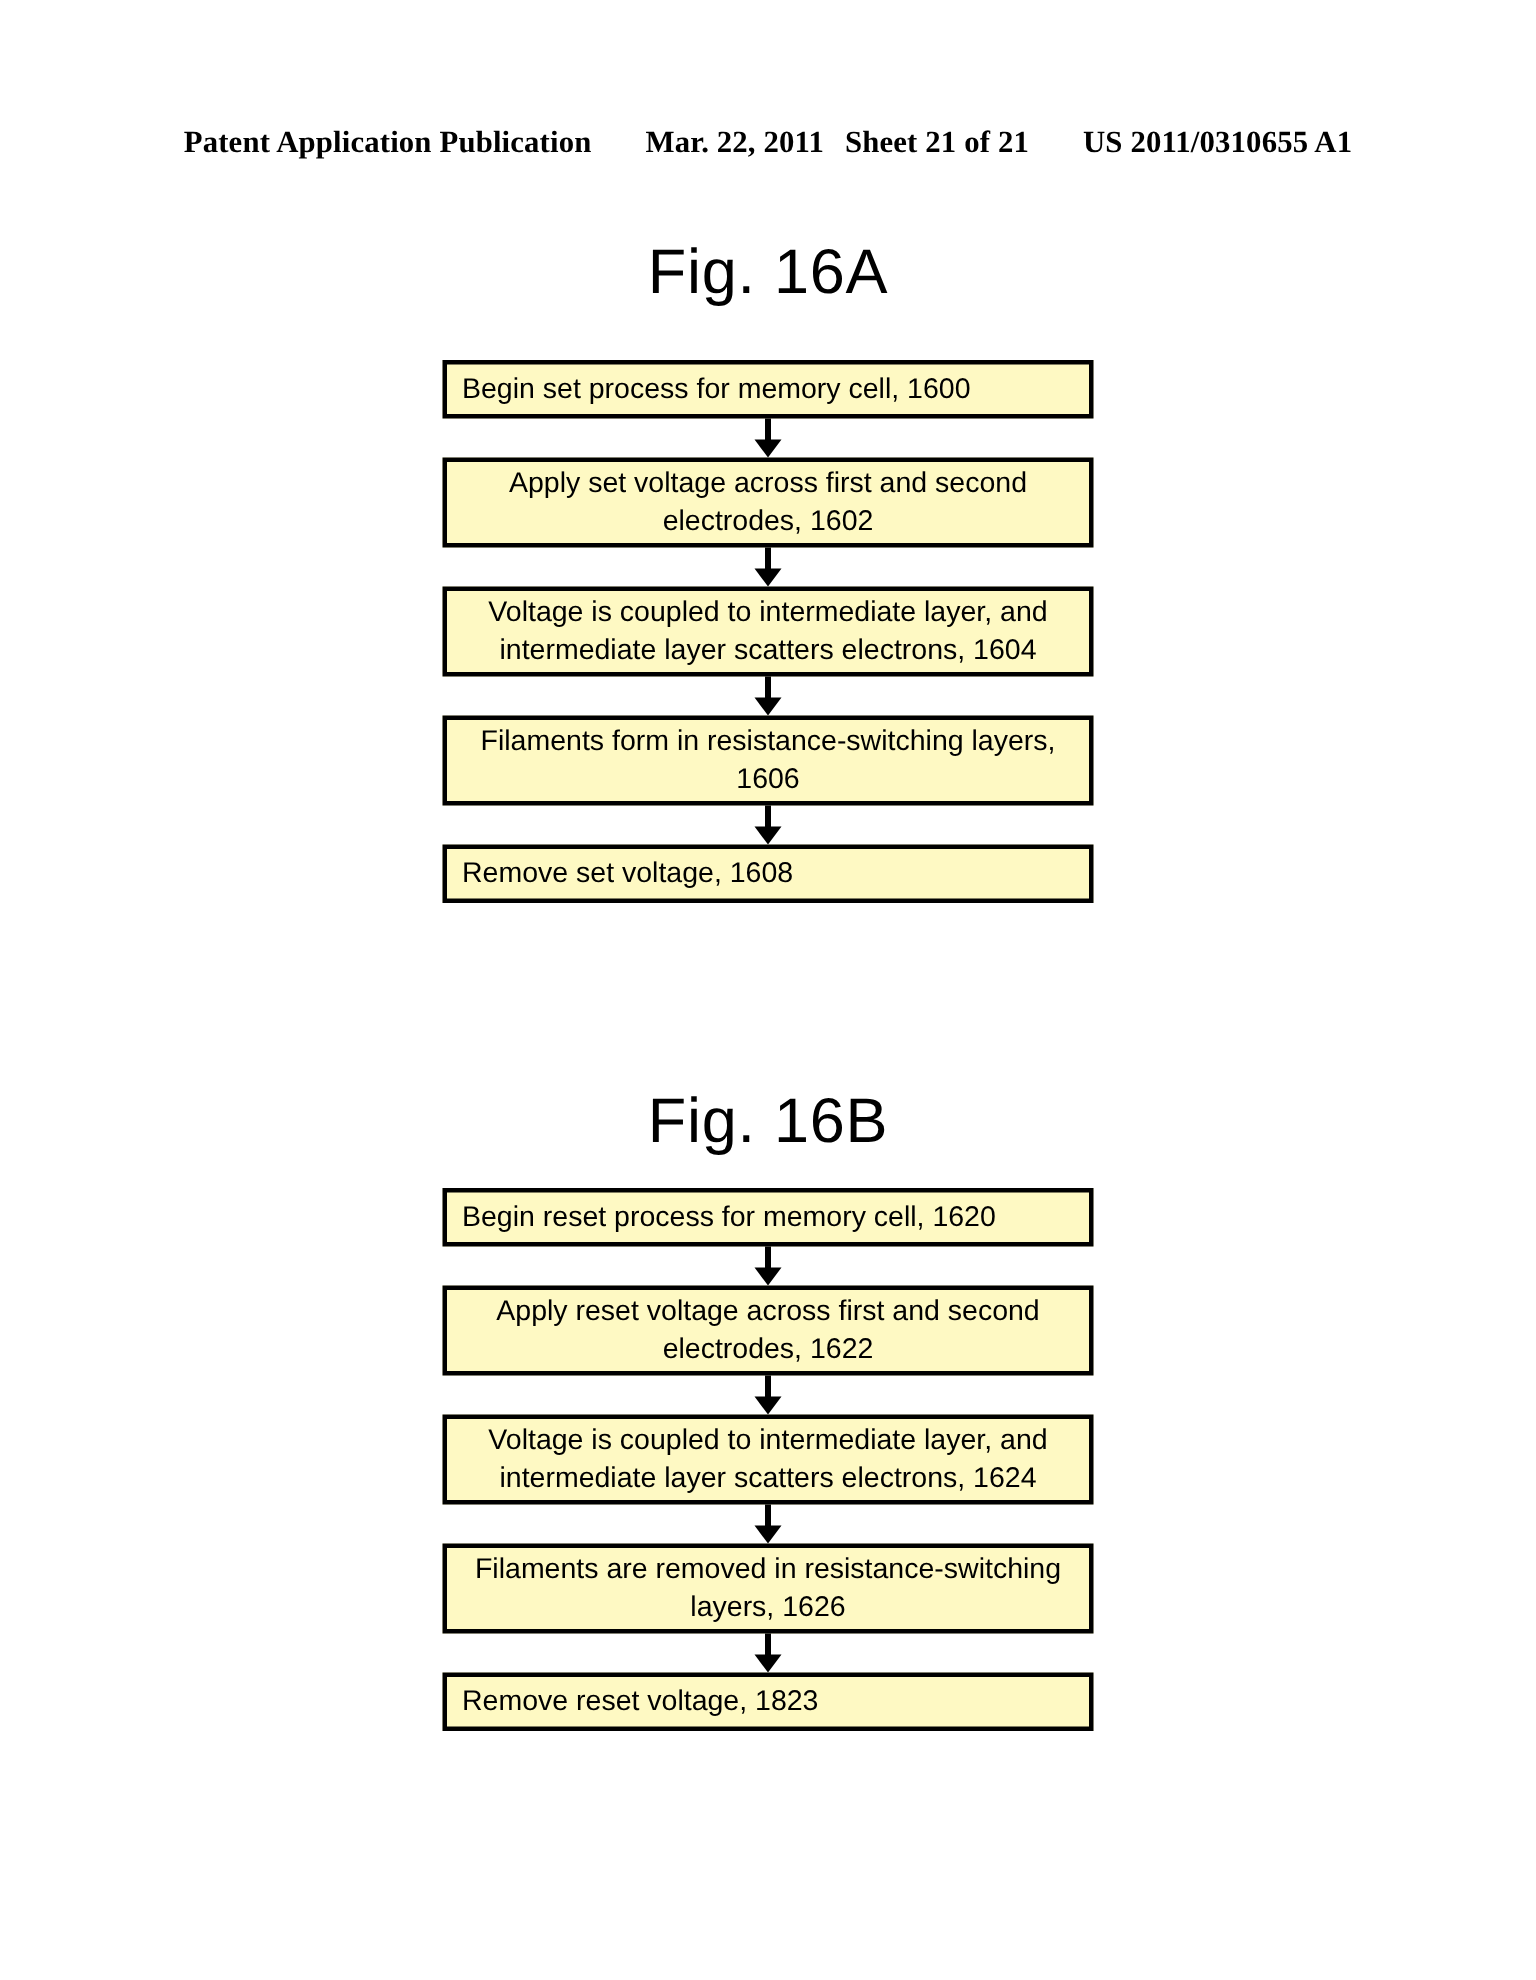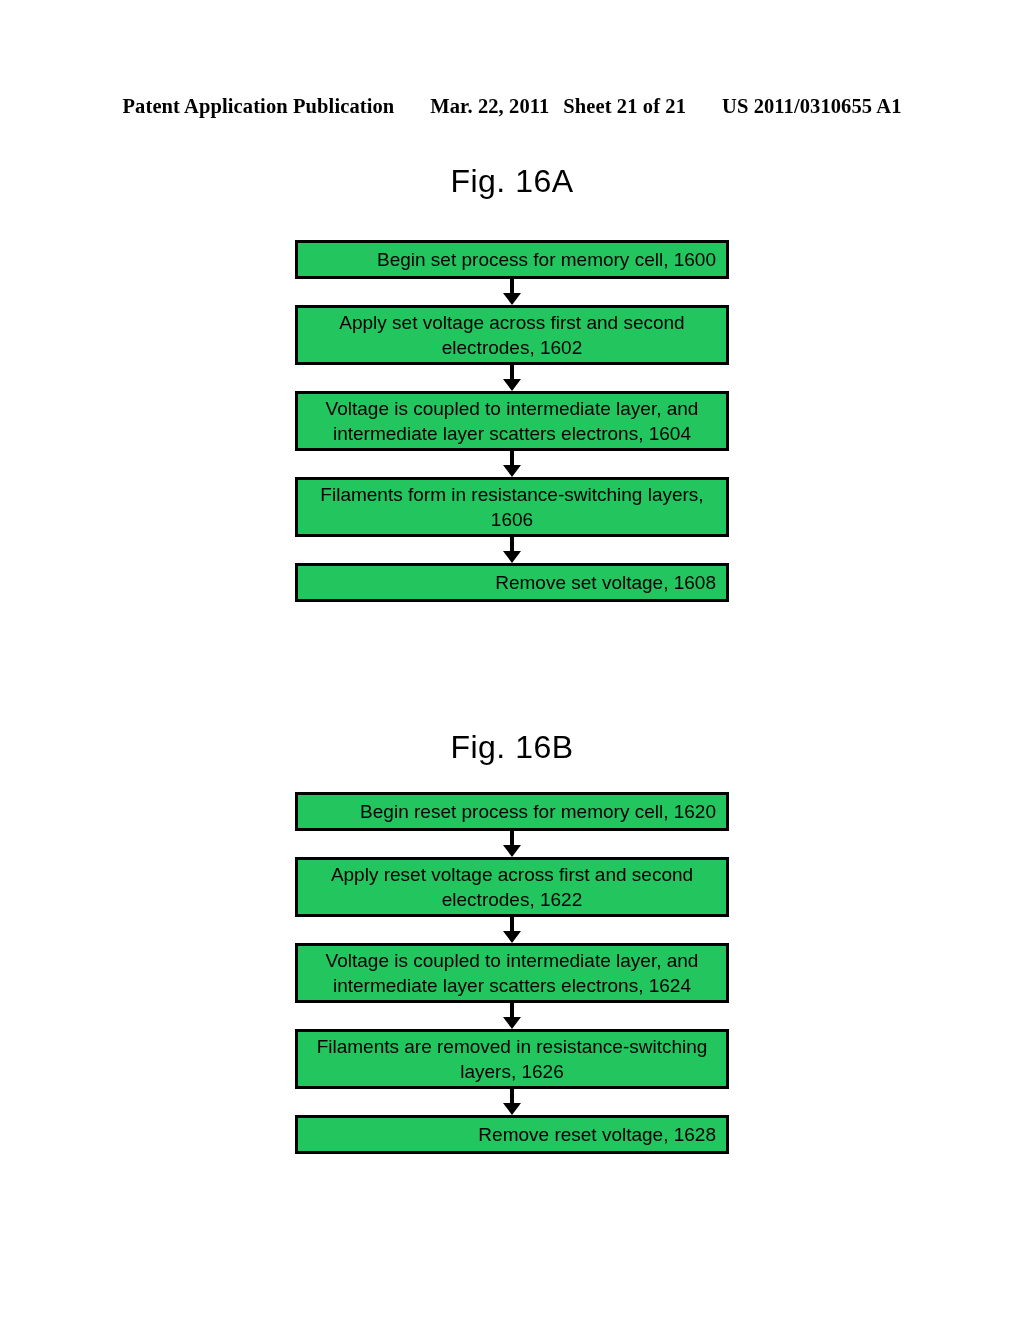--- a/index.html
+++ b/index.html
@@ -20,21 +20,21 @@
   .page {
     position: absolute;
     inset: 0;
     width: 1024px;
     height: 1320px;
   }
 
   
   .pub-header {
     position: absolute;
-    top: 95px;
+    top: 84px;
     left: 0;
     width: 1024px;
     display: flex;
     justify-content: center;
     align-items: baseline;
     font-family: "Liberation Serif", serif;
     font-weight: bold;
     font-size: 20.5px;
     letter-spacing: 0.1px;
     white-space: nowrap;
@@ -50,43 +50,43 @@
     left: 0;
     width: 1024px;
   }
   .fig-16a { top: 158px; }
   .fig-16b { top: 724px; }
 
   .fig-title {
     width: 1024px;
     text-align: center;
     font-family: "Liberation Sans", sans-serif;
-    font-size: 32px;
+    font-size: 42px;
     font-weight: 400;
     letter-spacing: 0.5px;
     line-height: 46px;
     margin: 0 0 0 0;
   }
 
   .flow {
     position: relative;
     width: 434px;
     margin: 0 auto;
   }
   .fig-16a .flow { margin-top: 36px; }
   .fig-16b .flow { margin-top: 22px; }
 
   .node {
     box-sizing: border-box;
     width: 434px;
     border: 3px solid #000000;
-    background: #22c55e;
+    background: #fef9c3;
     display: flex;
     align-items: center;
-    justify-content: flex-end;
+    justify-content: flex-start;
     text-align: center;
     font-family: "Liberation Sans", sans-serif;
     font-size: 19px;
     line-height: 25px;
     padding: 4px 10px;
   }
   .node.h1 { height: 39px; }
   .node.h2 { height: 60px; }
 
   
@@ -213,19 +213,19 @@
       <div class="node h2">
         <span>Filaments are removed in resistance-switching layers, 1626</span>
       </div>
 
       <div class="connector">
         <span class="stem"></span>
         <span class="head"></span>
       </div>
 
       <div class="node h1">
-        <span>Remove reset voltage, 1628</span>
+        <span>Remove reset voltage, 1823</span>
       </div>
 
     </div>
   </div>
 
 </div>
 
 </body></html>

